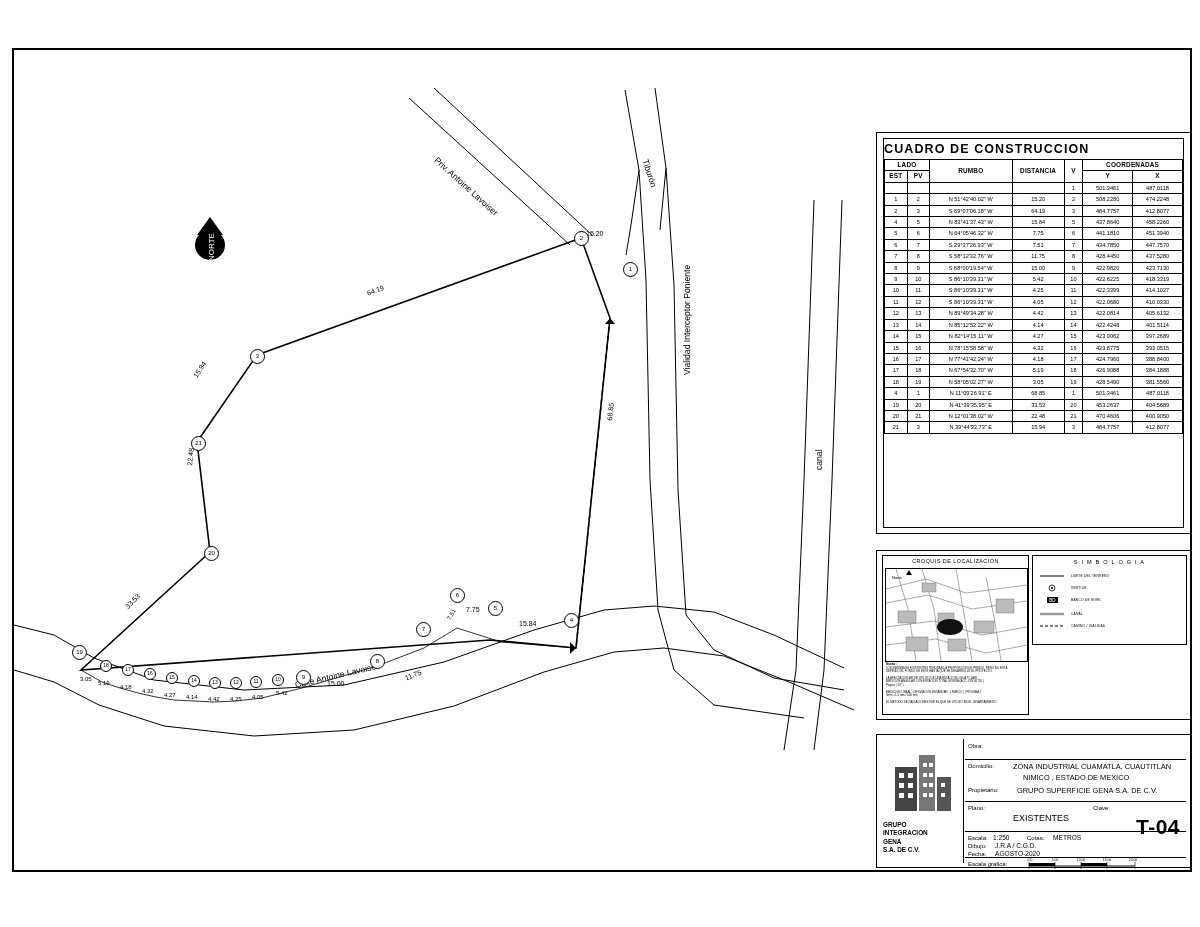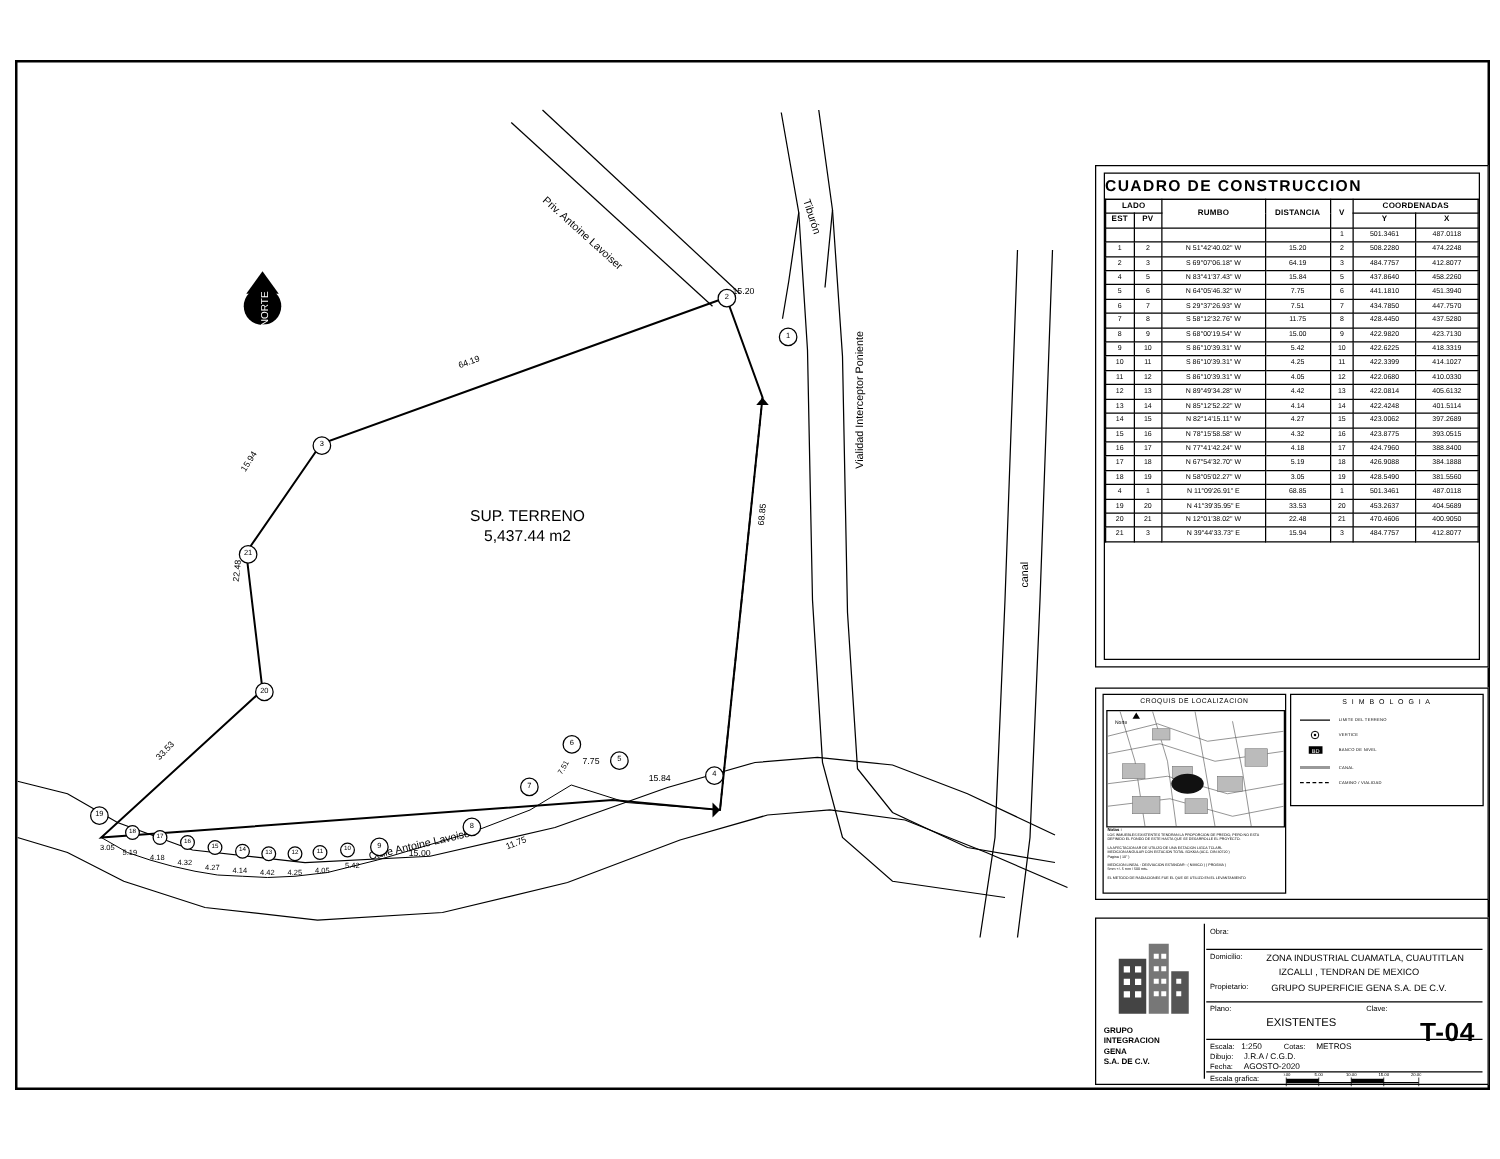--- a/index.html
+++ b/index.html
@@ -103,24 +103,20 @@
         <polygon points="596,268 591,274 601,274"></polygon>
       </g>
     </svg>
 
     <svg class="north" viewBox="0 0 42 52">
       <circle cx="21" cy="30" r="15" fill="#000"></circle>
       <path d="M21,2 L34,20 L8,20 Z" fill="#000"></path>
       <text x="21" y="36" font-size="8" fill="#fff" text-anchor="middle" font-family="Liberation Sans, sans-serif" transform="rotate(-90 21 32)">NORTE</text>
     </svg>
 
-    <div class="supt" style="left:318px;top:355px;width:180px;">
-      <div>SUP. TERRENO</div>
-      <div>5,437.44 m2</div>
-    </div>
 
     <div class="plab" style="left:425px;top:105px;transform:rotate(42deg);transform-origin:left top;">Priv. Antoine Lavoiser</div>
     <div class="plab" style="left:636px;top:108px;transform:rotate(72deg);transform-origin:left top;">Tiburón</div>
     <div class="plab" style="left:668px;top:325px;transform:rotate(-90deg);transform-origin:left top;">Vialidad Interceptor Poniente</div>
     <div class="plab" style="left:800px;top:420px;transform:rotate(-90deg);transform-origin:left top;">canal</div>
     <div class="plab" style="left:280px;top:630px;transform:rotate(-13deg);transform-origin:left top;">Calle Antoine Lavoiser</div>
 
     <div class="plab sm" style="left:572px;top:180px;">15.20</div>
     <div class="plab sm" style="left:352px;top:240px;transform:rotate(-20deg);transform-origin:left top;">64.19</div>
     <div class="plab sm" style="left:178px;top:325px;transform:rotate(-57deg);transform-origin:left top;">15.94</div>
@@ -502,21 +498,21 @@
       <div class="rot-right">
         <div class="rr-line" style="top:20px;"></div>
         <div class="rr-line" style="top:62px;"></div>
         <div class="rr-line" style="top:92px;"></div>
         <div class="rr-line" style="top:118px;"></div>
 
         <div class="lbl" style="left:3px;top:4px;">Obra:</div>
 
         <div class="lbl" style="left:3px;top:24px;">Domicilio:</div>
         <div class="val" style="left:48px;top:23px;">ZONA INDUSTRIAL CUAMATLA, CUAUTITLAN</div>
-        <div class="val" style="left:58px;top:34px;">IZCALLI , TENDRAN DE MEXICO</div>
+        <div class="val" style="left:58px;top:34px;">NIMICO , ESTADO DE MEXICO</div>
 
         <div class="lbl" style="left:3px;top:48px;">Propietario:</div>
         <div class="val" style="left:52px;top:47px;">GRUPO SUPERFICIE GENA S.A. DE C.V.</div>
 
         <div class="lbl" style="left:3px;top:66px;">Plano:</div>
         <div class="val" style="left:48px;top:74px;font-size:9px;">EXISTENTES</div>
 
         <div class="lbl" style="left:3px;top:96px;">Escala:</div>
         <div class="val" style="left:28px;top:95px;font-size:6.6px;">1:250</div>
         <div class="lbl" style="left:62px;top:96px;">Cotas:</div>

